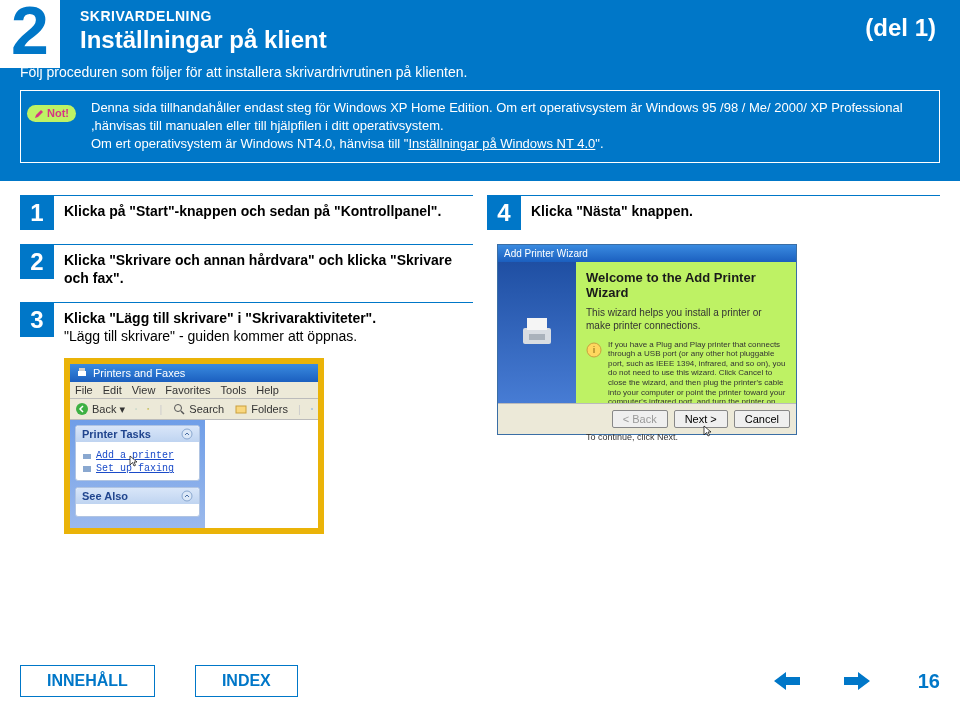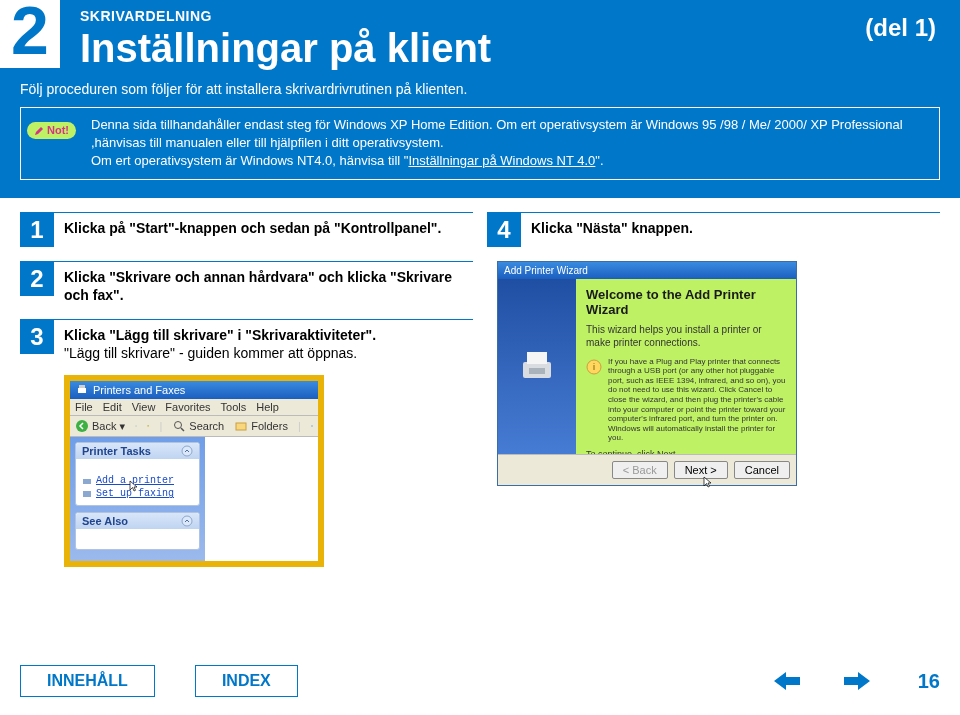--- a/index.html
+++ b/index.html
@@ -2,21 +2,21 @@
 <html><head>
 <meta charset="utf-8">
 <style>
   * { box-sizing: border-box; margin: 0; padding: 0; }
   body { width: 960px; height: 715px; font-family: Arial, Helvetica, sans-serif; background: #ffffff; position: relative; overflow: hidden; }
   
   .header-band { background: #0077c8; color: #fff; padding: 8px 20px 18px 20px; position: relative; }
   .chapter-num { position: absolute; left: 0; top: -8px; background: #fff; color: #0077c8; font-size: 68px; font-weight: 900; width: 60px; height: 76px; line-height: 76px; text-align: center; font-family: Arial Black, Arial, sans-serif; }
   .header-texts { margin-left: 60px; }
   .section-label { font-size: 14px; font-weight: bold; letter-spacing: 0.5px; }
-  .page-title { font-size: 40px; font-weight: 900; margin-top: 2px; font-family: Arial Black, Arial, sans-serif; }
+  .page-title { font-size: 24px; font-weight: 900; margin-top: 2px; font-family: Arial Black, Arial, sans-serif; }
   .part-label { position: absolute; right: 24px; top: 14px; font-size: 24px; font-weight: 900; font-family: Arial Black, Arial, sans-serif; }
   .intro-line { font-size: 14px; margin-top: 10px; margin-left: 0; }
   
   .note-box { border: 1px solid #ffffff; margin-top: 10px; padding: 8px 10px 8px 70px; position: relative; font-size: 13px; line-height: 1.4; }
   .note-badge { position: absolute; left: 6px; top: 14px; background: #bef264; color: #d63384; border-radius: 9px; padding: 1px 7px; font-size: 11px; font-weight: bold; display: inline-flex; align-items: center; gap: 3px; }
   .note-badge svg { width: 10px; height: 10px; }
   .note-link { color: #ffffff; text-decoration: underline; }
   
   .body-area { display: flex; padding: 14px 20px 0 20px; gap: 14px; }
   .col { flex: 1; }
@@ -28,30 +28,30 @@
   
   .pf-window { width: 260px; border: 6px solid #eab308; font-size: 11px; background: #fff; margin-left: 44px; }
   .pf-titlebar { background: linear-gradient(#3a8be0, #1b5fbf); color: #fff; padding: 3px 6px; display: flex; align-items: center; gap: 5px; }
   .pf-titlebar svg { width: 12px; height: 12px; }
   .pf-menubar { background: #ece9d8; border-bottom: 1px solid #bbb; padding: 2px 5px; display: flex; gap: 10px; color: #333; }
   .pf-toolbar { background: #ece9d8; border-bottom: 1px solid #bbb; padding: 3px 5px; display: flex; align-items: center; gap: 10px; color: #333; }
   .tb-item { display: flex; align-items: center; gap: 3px; }
   .pf-body { display: flex; }
   .pf-side { background: linear-gradient(#6f9ee8, #9bb9ec); width: 135px; padding: 5px; }
   .task-panel { background: #fff; border: 1px solid #b0c4e2; border-radius: 3px; padding: 4px 6px; margin-bottom: 6px; }
-  .task-head { background: linear-gradient(#d9e6f9, #bfd4f1); font-weight: bold; color: #20458e; margin: -4px -6px 16px -6px; padding: 2px 6px; border-radius: 3px 3px 0 0; display:flex; justify-content:space-between; align-items:center;}
+  .task-head { background: linear-gradient(#d9e6f9, #bfd4f1); font-weight: bold; color: #20458e; margin: -4px -6px 8px -6px; padding: 2px 6px; border-radius: 3px 3px 0 0; display:flex; justify-content:space-between; align-items:center;}
   .task-link { color: #1a4bc9; text-decoration: underline; display: flex; align-items: center; gap: 4px; margin: 2px 0; font-size: 10px; font-family: Liberation Mono, monospace; }
   .task-link svg { width: 10px; height: 10px; flex-shrink: 0; }
   .cursor-arrow { position:relative; }
   .cursor-arrow svg.cur { position:absolute; width:14px; height:14px; left:46px; top:4px; }
   
   
   .wiz-window { width: 300px; border: 1px solid #3a6ea5; font-size: 10px; background: #bef264; margin-left: 10px; }
   .wiz-titlebar { background: linear-gradient(#3a8be0, #1b5fbf); color:#fff; padding: 3px 6px; }
-  .wiz-body { display: flex; height: 175px; }
+  .wiz-body { display: flex; height: 141px; }
   .wiz-side { width: 78px; background: linear-gradient(#1f4fa3, #477cd4); display:flex; align-items:center; justify-content:center; }
   .wiz-side svg { width: 40px; height: 40px; }
   .wiz-main { flex:1; padding: 8px 10px; color:#333; }
   .wiz-h { font-weight: bold; font-size: 13px; color: #1a1a1a; }
   .wiz-p { margin-top: 6px; line-height: 1.3; }
   .wiz-info { display:flex; gap:6px; margin-top:8px; }
   .wiz-info svg { width:16px; height:16px; flex-shrink:0; margin-top:2px;}
   .wiz-footer { background:#ece9d8; border-top:1px solid #bbb; padding:6px; display:flex; justify-content:flex-end; gap:6px; position:relative;}
   .wiz-btn { border:1px solid #888; background:#efefef; padding:2px 10px; font-size:11px; border-radius:2px; }
   .wiz-btn.disabled { color:#999; }

